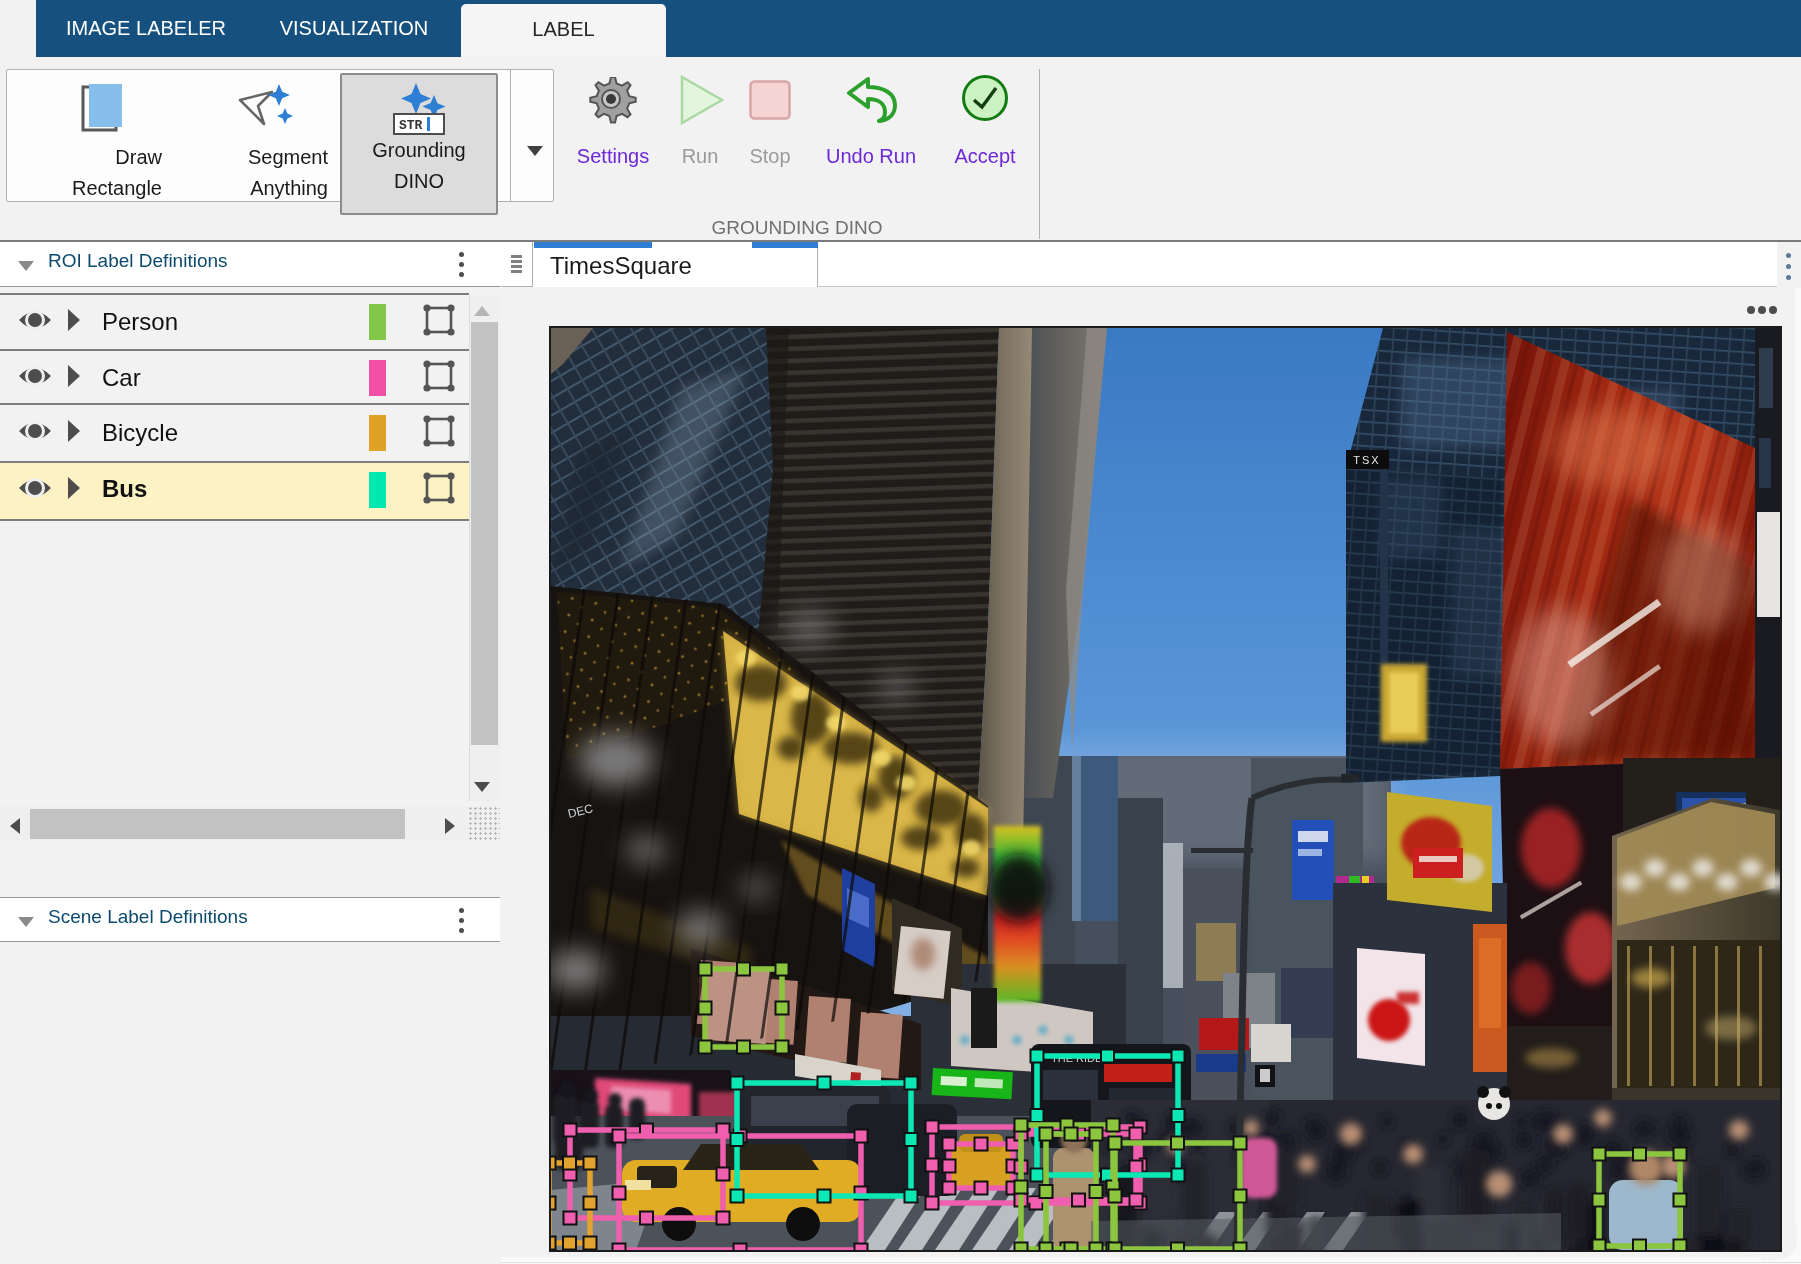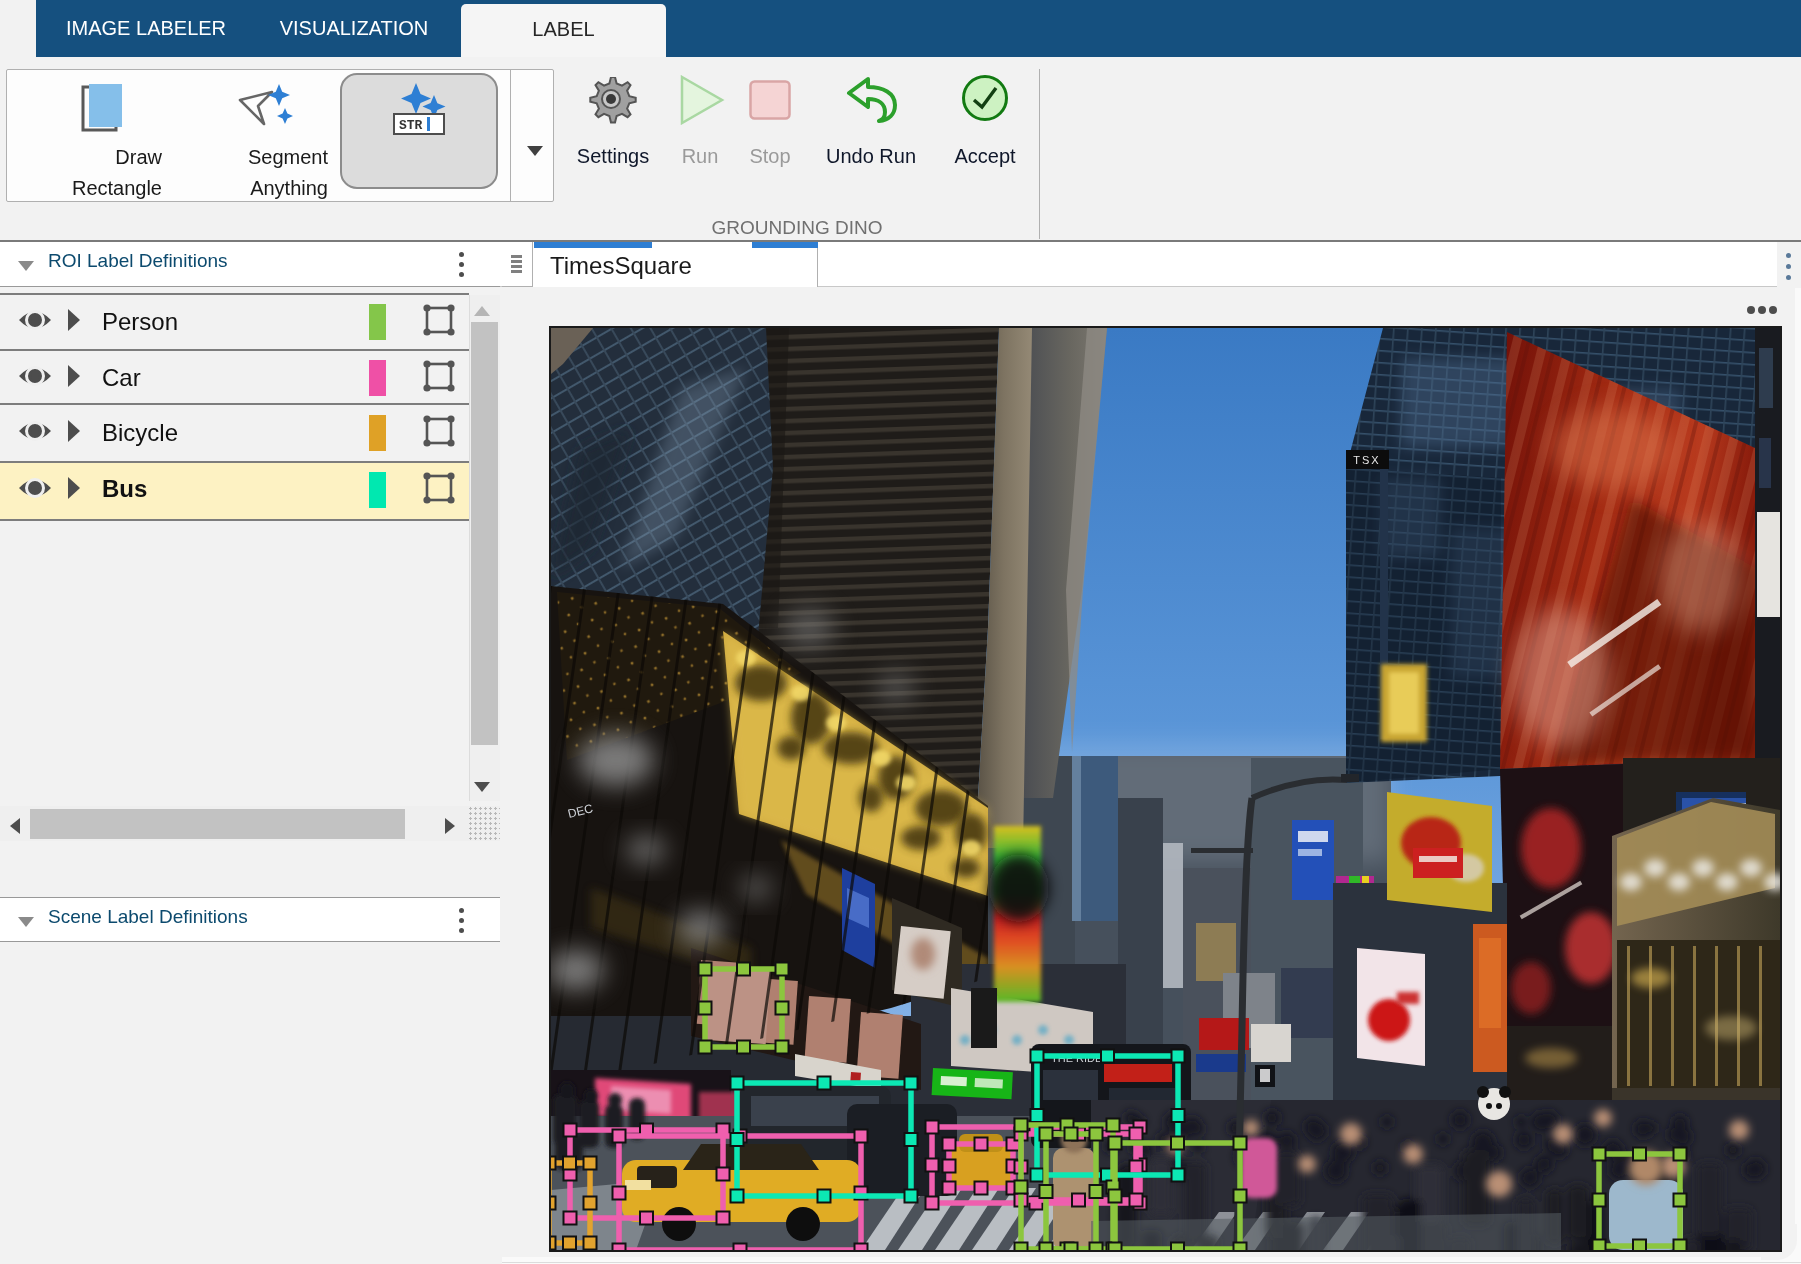--- a/index.html
+++ b/index.html
@@ -11,24 +11,24 @@
 #titlebar { position:absolute; left:0; top:0; width:1801px; height:57px; background:#15507f;margin-left:36px; }
 .ttab { position:absolute; top:0; height:57px; color:#fff; font-size:20px; line-height:57px; text-align:center; white-space:nowrap; }
 #tab-label { position:absolute; left:425px; top:4px; width:205px; height:53px; background:#f5f5f5; border-radius:5px 5px 0 0; color:#262626; font-size:20px; line-height:50px; text-align:center; }
 
 
 #ribbon { position:absolute; left:0; top:57px; width:1801px; height:185px; background:#f2f2f2; border-bottom:2px solid #7a7a7a; }
 #panel1 { position:absolute; left:6px; top:12px; width:548px; height:133px; background:#fdfdfd; border:1px solid #b0b0b0; border-radius:2px; }
 #panel1 .divline { position:absolute; left:503px; top:0; width:1px; height:131px; background:#b0b0b0; }
 .rbtn { position:absolute; top:0; height:131px; text-align:right; color:#1a1a1a; font-size:20px; }
 .rbtn .cap { position:absolute; left:0; right:0; top:72px; line-height:31px; }
-#gdino { position:absolute; left:333px; top:3px; width:158px; height:116px; background:#dcdcdc; border:2px solid #8c8c8c; border-radius:17px; }
+#gdino { position:absolute; left:333px; top:3px; width:158px; height:142px; background:#dcdcdc; border:2px solid #8c8c8c; border-radius:2px; }
 .grouplabel { position:absolute; top:160px; color:#707070; font-size:19px; text-align:center; }
 .sep2 { position:absolute; left:1039px; top:12px; width:1px; height:170px; background:#b0b0b0; }
-.icolabel { position:absolute; top:88px; font-size:20px; color:#0f172a; text-align:center; }
+.icolabel { position:absolute; top:88px; font-size:20px; color:#6d28d9; text-align:center; }
 .icolabel.dis { color:#9a9a9a; }
 
 
 #lpanel { position:absolute; left:0; top:242px; width:500px; height:1022px; background:#f2f2f2; }
 .phead { position:absolute; left:0; width:500px; height:45px; background:#ffffff; border-bottom:1px solid #999; }
 .phead .tri { position:absolute; left:18px; top:19px; width:0; height:0; border-left:8px solid transparent; border-right:8px solid transparent; border-top:10px solid #8a8a8a; }
 .phead .txt { position:absolute; left:48px; top:8px; font-size:19px; color:#0c4a6e; }
 .phead .dots { position:absolute; left:459px; top:10px; width:5px; }
 .phead .dots i { display:block; width:5px; height:5px; border-radius:50%; background:#4d4d4d; margin-bottom:5px; }
 .row { position:absolute; left:0; width:469px; height:54px; background:#f2f2f2; }
@@ -66,20 +66,21 @@
     <div id="gdino">
       <svg class="abs" style="left:52px; top:8px;" width="60" height="60" viewBox="0 0 60 60">
         <path d="M22 0 l4.5 11 L37 15.5 l-10.5 4.5 L22 31 l-4.5-11 L7 15.5 l10.5-4.5 Z" fill="#2e7fd4"></path>
         <path d="M40 12 l3.4 8.2 L51.5 23.5 l-8.1 3.4 L40 35 l-3.4-8.1 L28.5 23.5 l8.1-3.4 Z" fill="#2e7fd4"></path>
       </svg>
       <svg class="abs" style="left:51px; top:38px;" width="52" height="22" viewBox="0 0 52 22">
         <rect x="1" y="1" width="50" height="20" fill="#fff" stroke="#4d4d4d" stroke-width="2"></rect>
         <text x="6" y="16" font-family="Liberation Mono, monospace" font-weight="bold" font-size="13" fill="#333">STR</text>
         <rect x="34" y="4" width="3" height="14" fill="#2e7fd4"></rect>
       </svg>
+      <div class="cap" style="position:absolute; left:0; right:0; top:60px; line-height:31px; font-size:20px; color:#1a1a1a; text-align:center;">Grounding<br>DINO</div>
     </div>
     <div class="abs" style="left:520px; top:76px; width:0; height:0; border-left:8px solid transparent; border-right:8px solid transparent; border-top:10px solid #404040;"></div>
   </div>
 
   <svg class="abs" style="left:589px; top:20px;" width="48" height="48" viewBox="0 0 48 48">
     <path d="M24 2 l4 0 1.6 6.4 5.4 2.2 5.6-3.4 2.9 2.9 -3.4 5.6 2.2 5.4 6.4 1.6 0 4 -6.4 1.6 -2.2 5.4 3.4 5.6 -2.9 2.9 -5.6-3.4 -5.4 2.2 -1.6 6.4 -4 0 -1.6-6.4 -5.4-2.2 -5.6 3.4 -2.9-2.9 3.4-5.6 -2.2-5.4 -6.4-1.6 0-4 6.4-1.6 2.2-5.4 -3.4-5.6 2.9-2.9 5.6 3.4 5.4-2.2 Z" fill="#a0a0a0" stroke="#555" stroke-width="2" transform="translate(-2,-2)"></path>
     <circle cx="22" cy="22" r="9" fill="#c8c8c8" stroke="#555" stroke-width="2"></circle>
     <circle cx="22" cy="22" r="5" fill="#3a3a3a"></circle>
   </svg>
   <div class="icolabel" style="left:563px; width:100px;">Settings</div>

